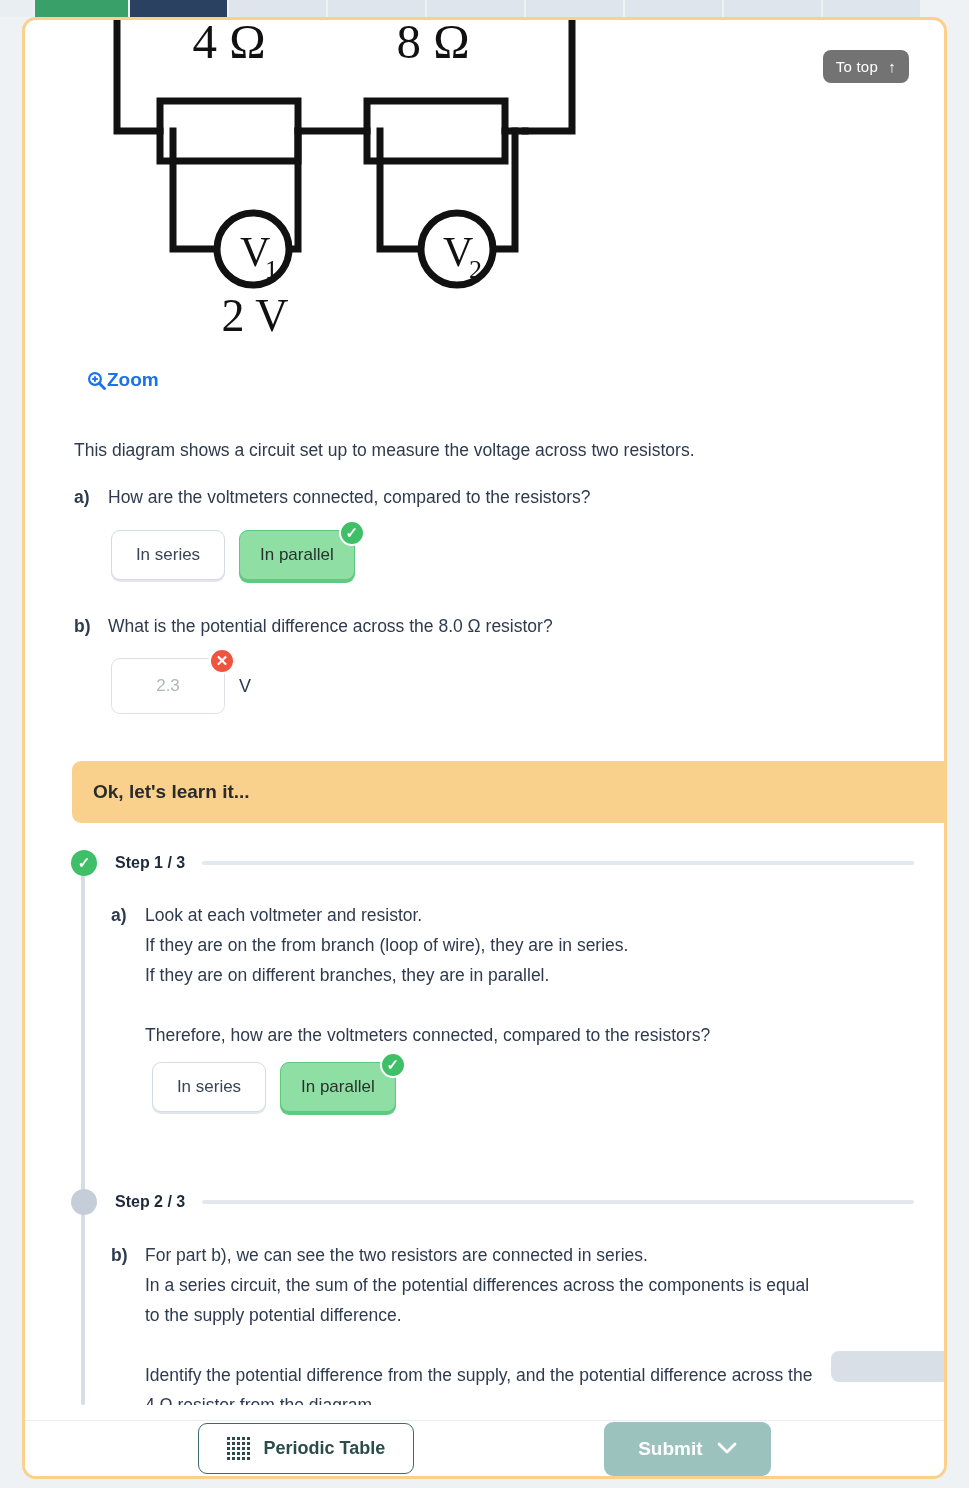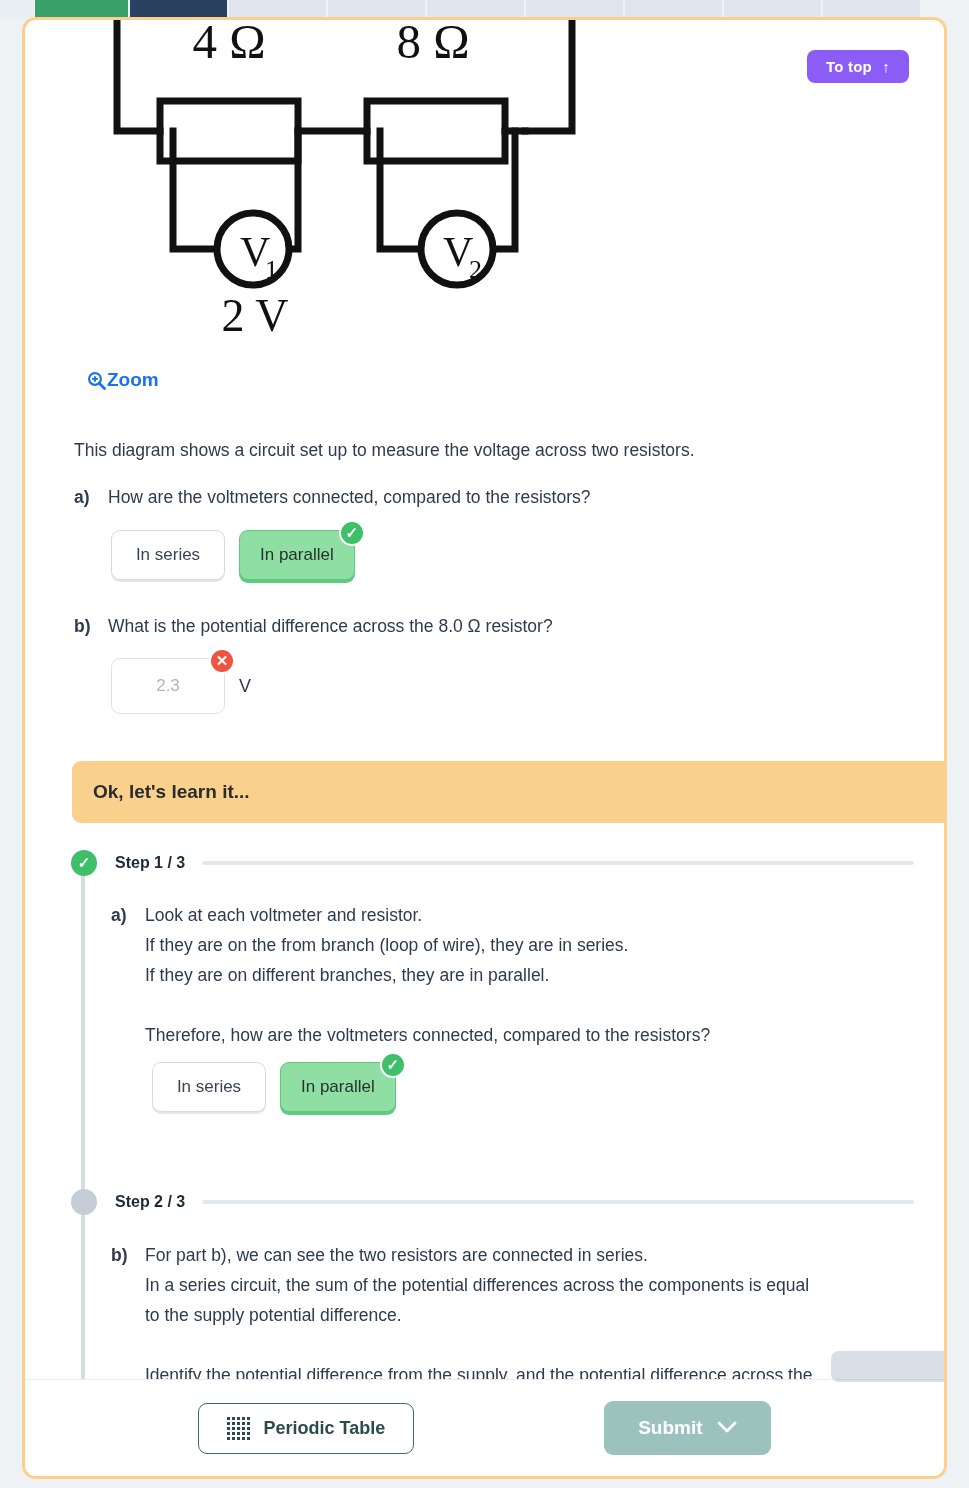--- a/index.html
+++ b/index.html
@@ -57,25 +57,25 @@
     top: 0; left: 0;
     width: 919px;
     height: 1385px;
     overflow: hidden;
   }
 
   
   #to-top {
     position: absolute;
     top: 30px; right: 35px;
-    background: #8b5cf6;
+    background: #737373;
     color: #ffffff;
     font-size: 15px;
-    font-weight: bold;
-    padding: 8px 19px;
+    font-weight: normal;
+    padding: 8px 13px;
     border-radius: 8px;
     letter-spacing: .2px;
     z-index: 20;
   }
 
   
   #diagram {
     position: absolute;
     top: -22px;
     left: 60px;
@@ -213,21 +213,21 @@
     width: 136px; height: 31px;
     background: rgba(150,165,185,0.36);
     border-radius: 8px;
     z-index: 5;
   }
 
   
   #footer {
     position: absolute;
     left: 0; bottom: 0;
-    width: 919px; height: 97px;
+    width: 919px; height: 56px;
     background: #ffffff;
     border-top: 1.5px solid #e9edf2;
     display: flex; align-items: center; justify-content: center;
     gap: 190px;
   }
   #periodic-btn {
     display: flex; align-items: center; gap: 13px;
     border: 1.5px solid #3d6b6a;
     border-radius: 9px;
     padding: 13px 28px;

